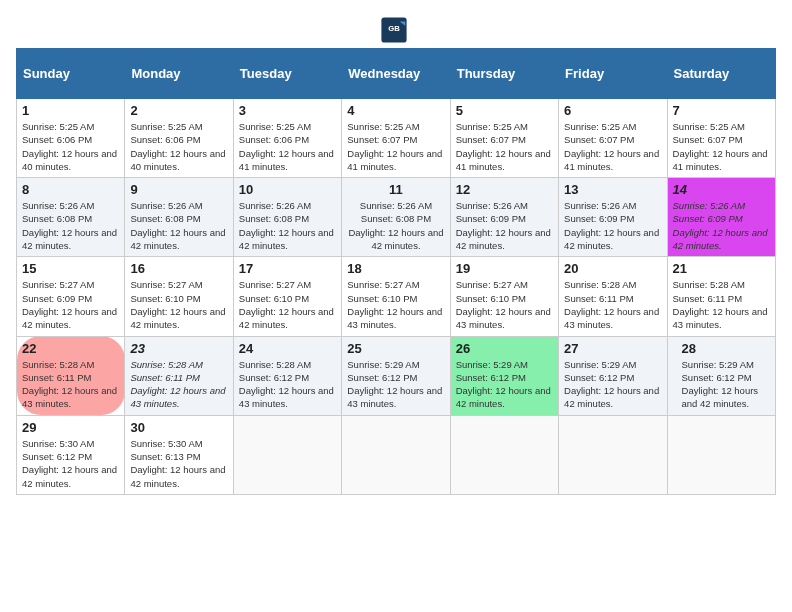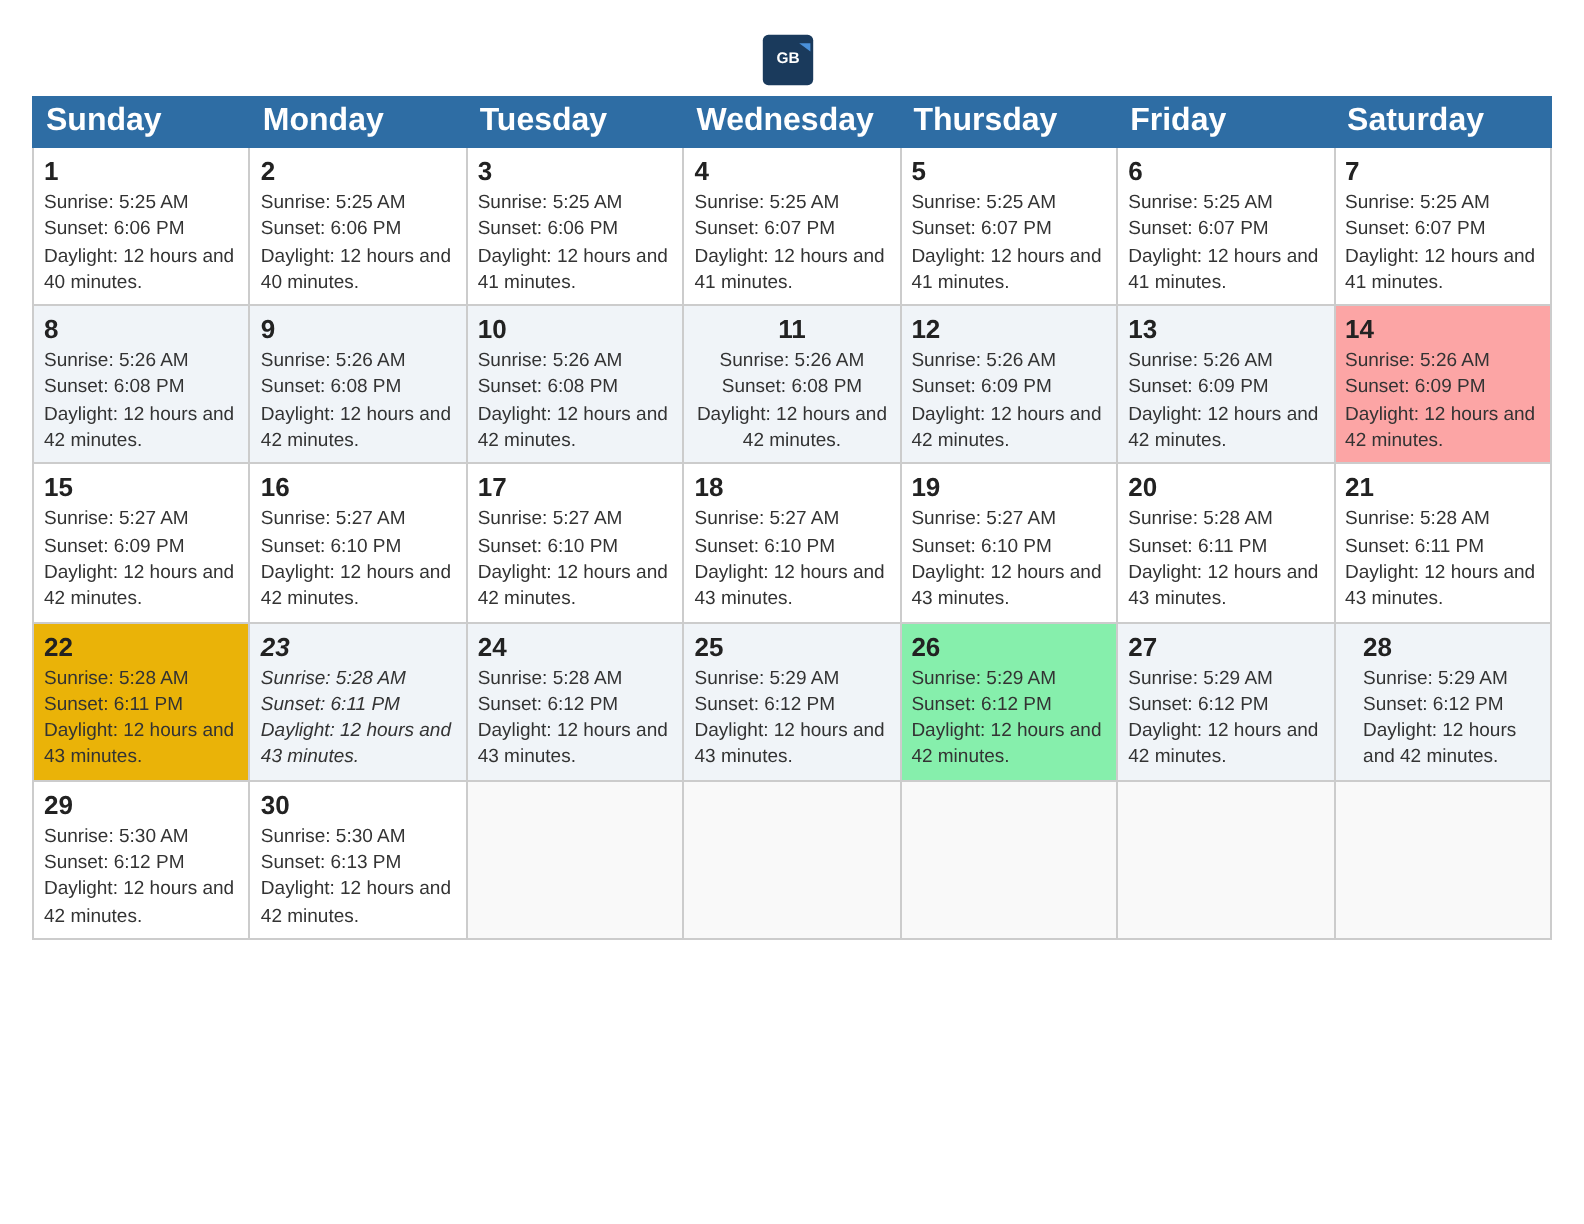--- a/index.html
+++ b/index.html
@@ -49,22 +49,22 @@
     }
     .calendar-table {
       width: 100%;
       border-collapse: collapse;
       font-size: 10px;
     }
     .calendar-table th {
       background-color: #2e6da4;
       color: #fff;
       text-align: left;
-      padding: 3px 6px;
-      font-size: 16px;
+      padding: 17px 6px;
+      font-size: 13px;
       font-weight: bold;
       border: 1px solid #2e6da4;
     }
     .calendar-table td {
       vertical-align: top;
       border: 1px solid #ccc;
       padding: 4px 5px;
       width: 14.28%;
       min-height: 70px;
       background: #fff;
@@ -221,21 +221,21 @@
           </div>
         </td>
         <td style="background: rgb(240, 244, 248);">
           <span class="day-num">13</span>
           <div class="day-detail">
             Sunrise: 5:26 AM<br>
             Sunset: 6:09 PM<br>
             Daylight: 12 hours and 42 minutes.
           </div>
         </td>
-        <td style="background: #fca5a5;">
+        <td style="background: #d946ef; font-style: italic;">
           <span class="day-num">14</span>
           <div class="day-detail">
             Sunrise: 5:26 AM<br>
             Sunset: 6:09 PM<br>
             Daylight: 12 hours and 42 minutes.
           </div>
         </td>
       </tr>
       <tr>
         <td>
@@ -289,21 +289,21 @@
         <td>
           <span class="day-num">21</span>
           <div class="day-detail">
             Sunrise: 5:28 AM<br>
             Sunset: 6:11 PM<br>
             Daylight: 12 hours and 43 minutes.
           </div>
         </td>
       </tr>
       <tr>
-        <td style="background: #eab308;">
+        <td style="background: #fca5a5; border-radius: 24px;">
           <span class="day-num">22</span>
           <div class="day-detail">
             Sunrise: 5:28 AM<br>
             Sunset: 6:11 PM<br>
             Daylight: 12 hours and 43 minutes.
           </div>
         </td>
         <td style="background: rgb(240, 244, 248); font-style: italic;">
           <span class="day-num">23</span>
           <div class="day-detail">

